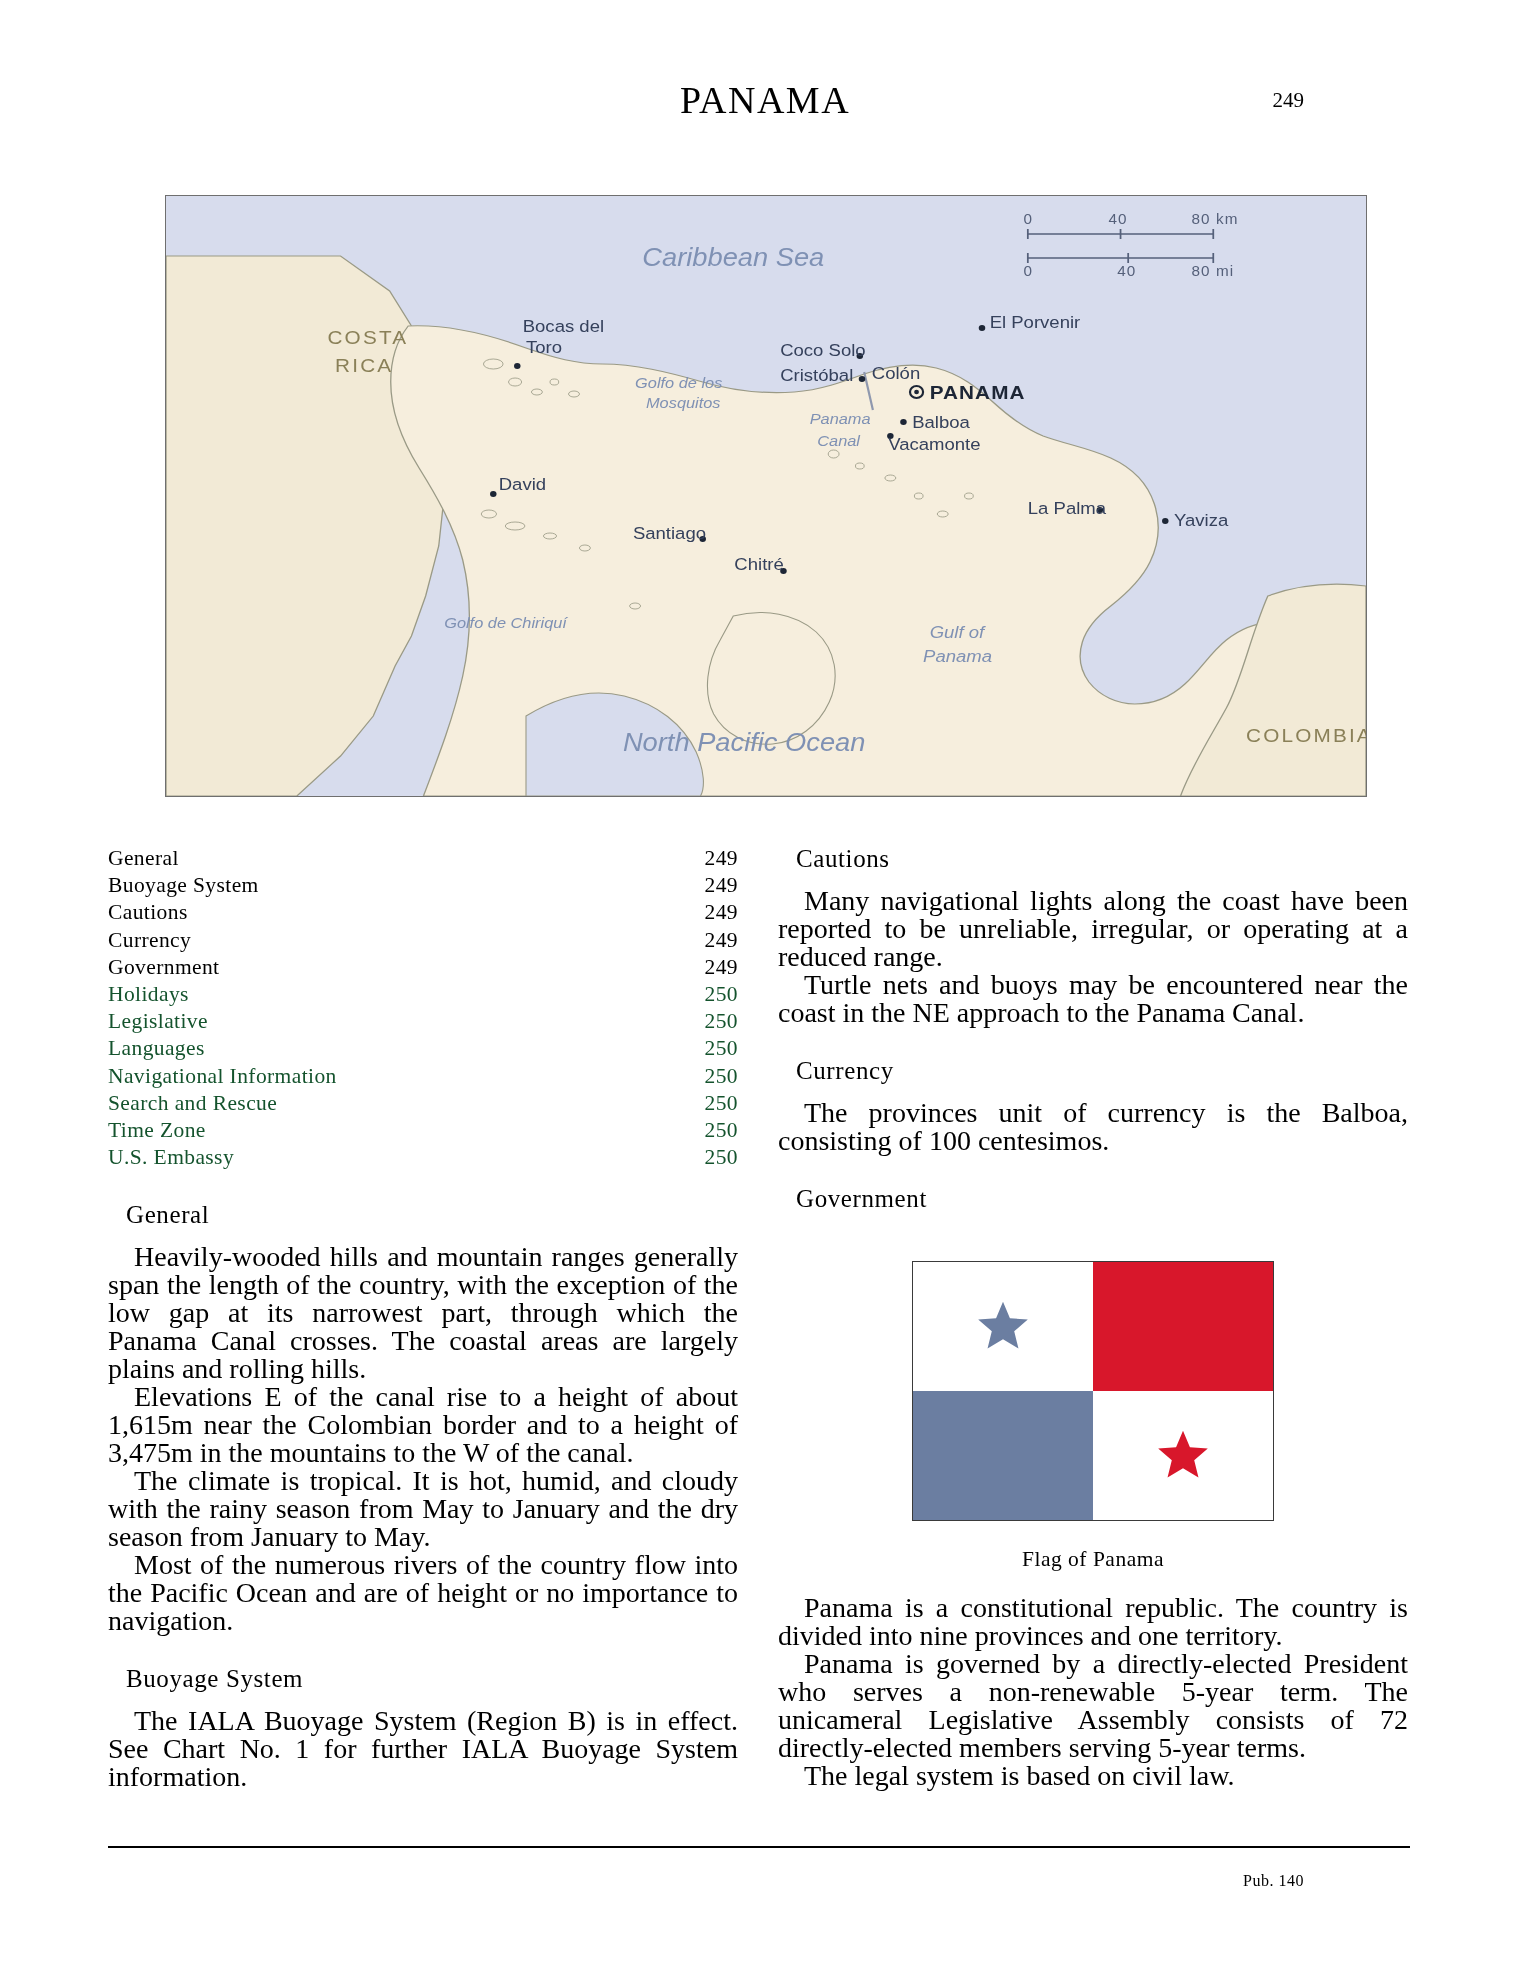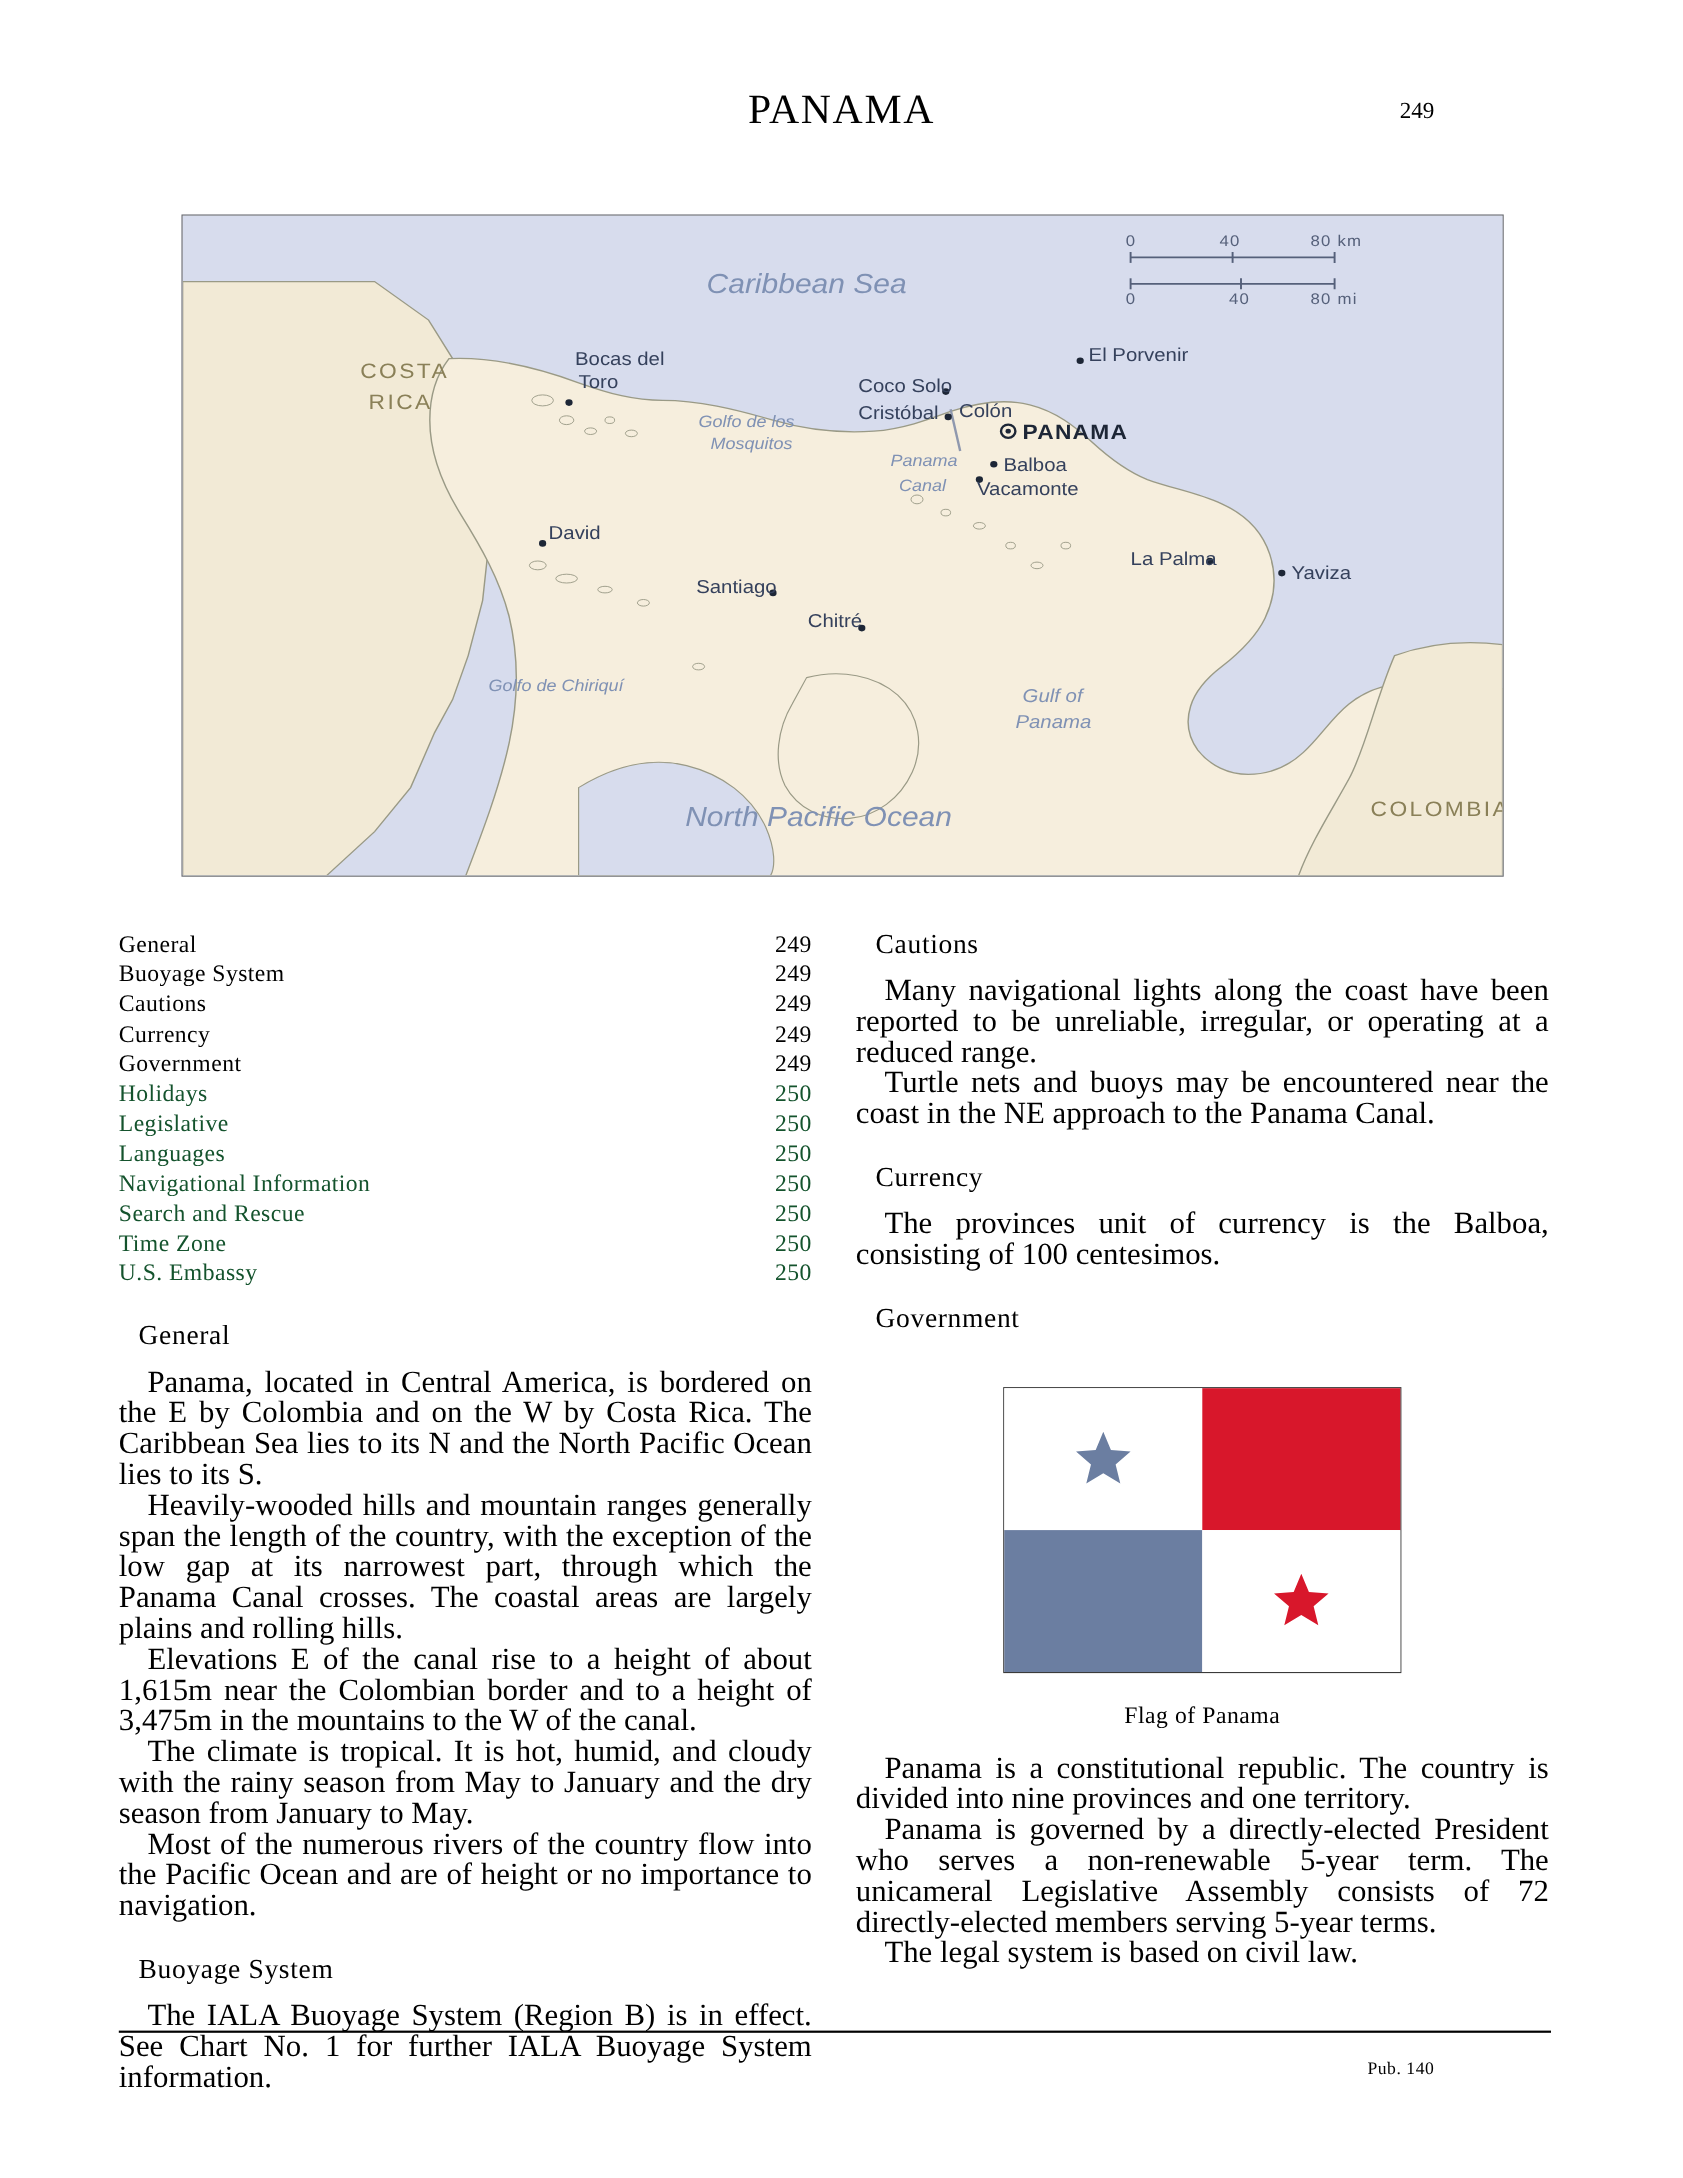--- a/index.html
+++ b/index.html
@@ -340,21 +340,20 @@
         <span class="toc-label">Time Zone</span>
         <span class="toc-page">250</span>
       </div>
       <div class="toc-row link">
         <span class="toc-label">U.S. Embassy</span>
         <span class="toc-page">250</span>
       </div>
     </div>
 
     <h2 class="section">General</h2>
-    <p class="body">Panama, located in Central America, is bordered on the E by Colombia and on the W by Costa Rica. The Caribbean Sea lies to its N and the North Pacific Ocean lies to its S.</p>
     <p class="body">Heavily-wooded hills and mountain ranges generally span the length of the country, with the exception of the low gap at its narrowest part, through which the Panama Canal crosses. The coastal areas are largely plains and rolling hills.</p>
     <p class="body">Elevations E of the canal rise to a height of about 1,615m near the Colombian border and to a height of 3,475m in the mountains to the W of the canal.</p>
     <p class="body">The climate is tropical. It is hot, humid, and cloudy with the rainy season from May to January and the dry season from January to May.</p>
     <p class="body">Most of the numerous rivers of the country flow into the Pacific Ocean and are of height or no importance to navigation.</p>
 
     <h2 class="section">Buoyage System</h2>
     <p class="body">The IALA Buoyage System (Region B) is in effect. See Chart No. 1 for further IALA Buoyage System information.</p>
   </div>
 
   <div class="col-right">

